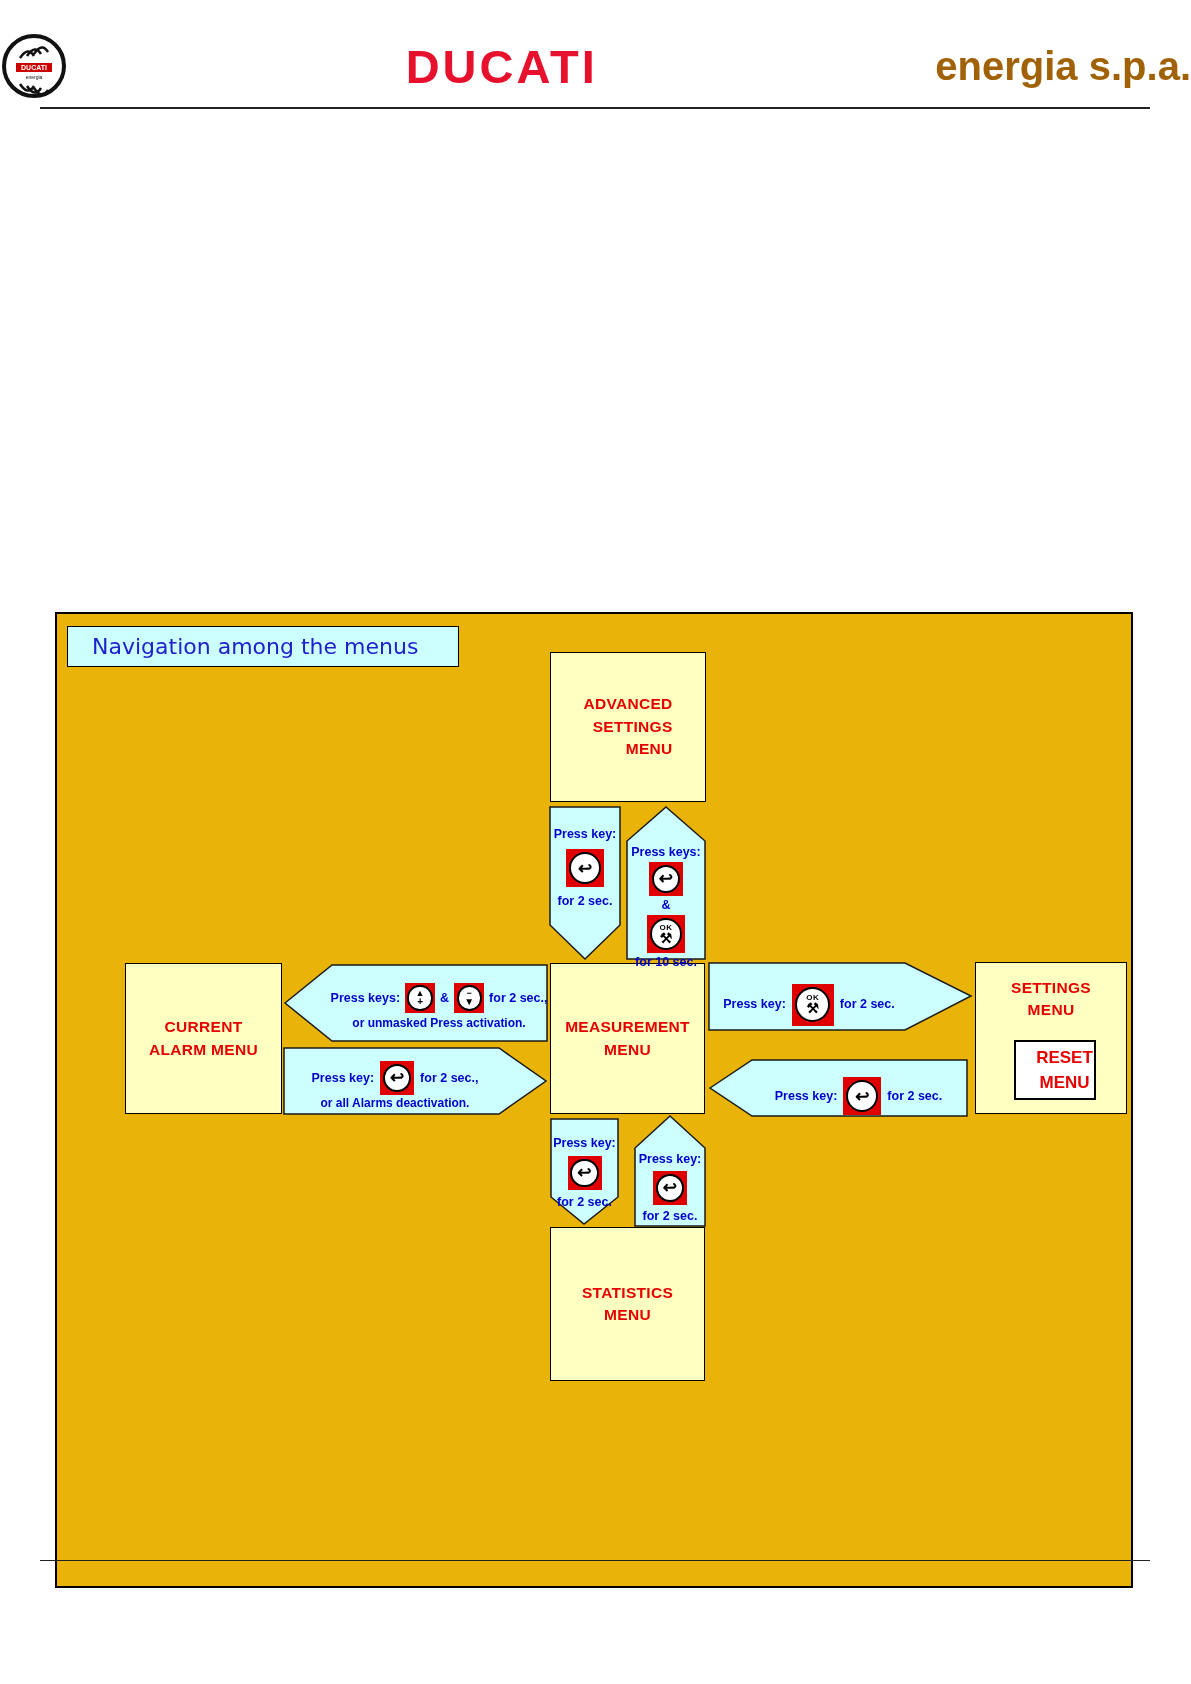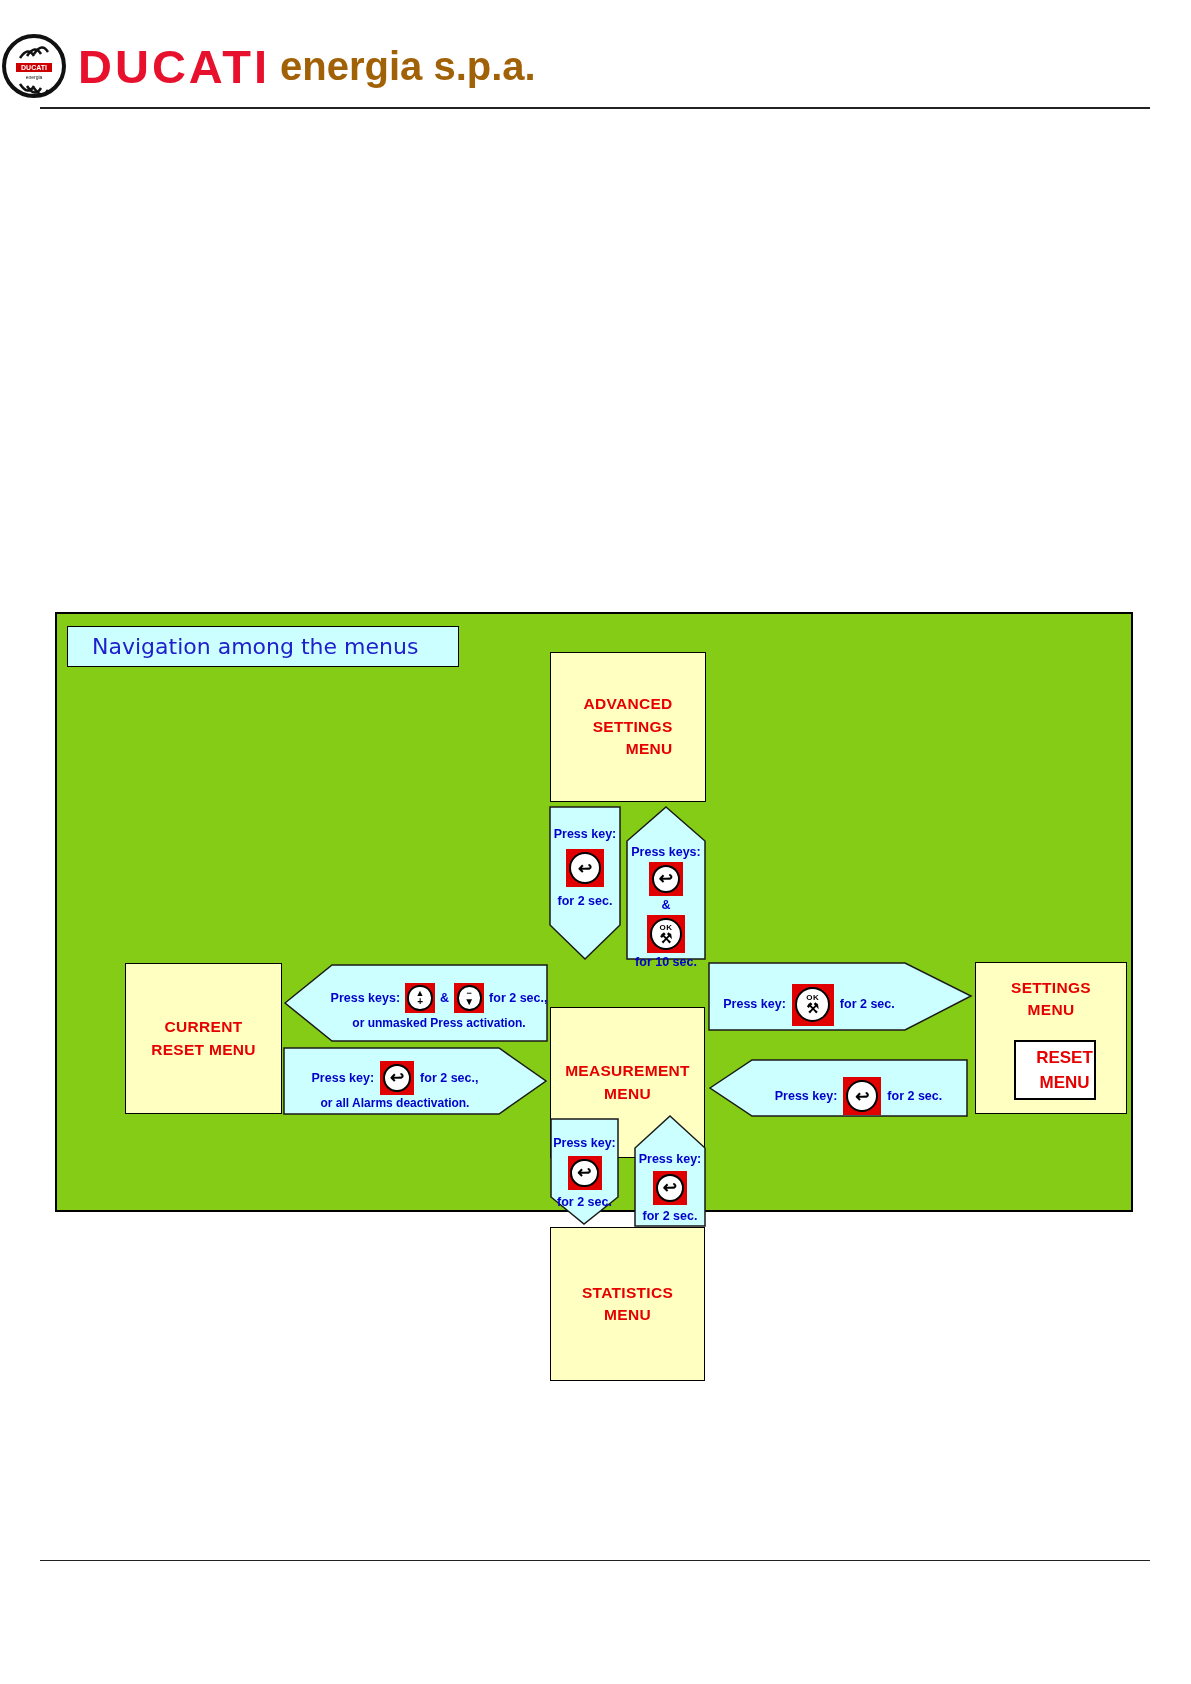--- a/index.html
+++ b/index.html
@@ -4,44 +4,44 @@
 <style>
   * { margin:0; padding:0; box-sizing:border-box; }
   html,body { background:#ffffff; }
   .page {
     position:relative; width:1191px; height:1684px; background:#ffffff;
     font-family:"Liberation Sans", sans-serif; overflow:hidden;
   }
 
   
   .header { position:absolute; top:28px; left:0; width:100%; height:76px;
-    display:flex; align-items:center; justify-content:flex-start; gap:10px; }
+    display:flex; align-items:center; justify-content:space-between; gap:10px; }
   .logo-svg { width:68px; height:68px; }
   .brand-red { font-size:47px; font-weight:800; letter-spacing:3px;
     color:#e8112d; line-height:1; font-family:"Liberation Sans", sans-serif; }
   .brand-rest { font-size:40px; font-weight:700; color:#a16207; line-height:1; }
   .rule { position:absolute; left:40px; width:1110px; border-top:2px solid #222; }
   .rule-top { top:107px; }
   .rule-bottom { top:1560px; border-top-width:1.5px; }
 
   
-  .diagram { position:absolute; left:55px; top:612px; width:1078px; height:600px;
-    border:2px solid #000; background:#84cc16; }
+  .diagram { position:absolute; left:55px; top:612px; width:1078px; height:976px;
+    border:2px solid #000; background:#eab308; }
 
   .title-box { position:absolute; left:10px; top:12px; width:392px; height:41px;
     background:#ccffff; border:1.5px solid #000; display:flex; align-items:center;
     padding-left:24px; color:#2020cc; font-size:22px; font-weight:500;
     font-family:"DejaVu Sans", sans-serif; }
 
   .menu-box { position:absolute; background:#ffffc2; border:1.7px solid #000;
     color:#e60000; font-weight:bold; font-size:15.5px; line-height:1.45;
     text-align:center; display:flex; align-items:center; justify-content:center;
     white-space:pre-line; letter-spacing:0.3px; }
   .menu-advanced   { left:493px; top:38px;  width:156px; height:150px;text-align:right; }
-  .menu-measurement{ left:493px; top:349px; width:155px; height:151px;margin-top:44px; }
+  .menu-measurement{ left:493px; top:349px; width:155px; height:151px; }
   .menu-alarm      { left:68px;  top:349px; width:157px; height:151px; }
   .menu-settings   { left:918px; top:348px; width:152px; height:152px;
                      align-items:flex-start; padding-top:14px; }
   .menu-statistics { left:493px; top:613px; width:155px; height:154px; }
   .reset-box { position:absolute; left:957px; top:426px; width:82px; height:60px;
     background:#ffffff; border:2px solid #000; color:#e60000; font-weight:bold;
     font-size:17px; line-height:1.5; display:flex; align-items:center;
     justify-content:center; text-align:center; white-space:pre-line;padding-left:19px; }
 
   
@@ -103,21 +103,21 @@
   <div class="diagram">
 
     <div class="title-box">Navigation among the menus</div>
 
     <div class="menu-box menu-advanced">ADVANCED
 SETTINGS
 MENU</div>
     <div class="menu-box menu-measurement">MEASUREMENT
 MENU</div>
     <div class="menu-box menu-alarm">CURRENT
-RESET MENU</div>
+ALARM MENU</div>
     <div class="menu-box menu-settings">SETTINGS
 MENU</div>
     <div class="reset-box">RESET
 MENU</div>
     <div class="menu-box menu-statistics">STATISTICS
 MENU</div>
 
     <div class="arrow a-top-down">
       <svg width="70" height="152" viewBox="0 0 70 152">
           <polygon points="0,0 70,0 70,118 35,152 0,118"></polygon>

